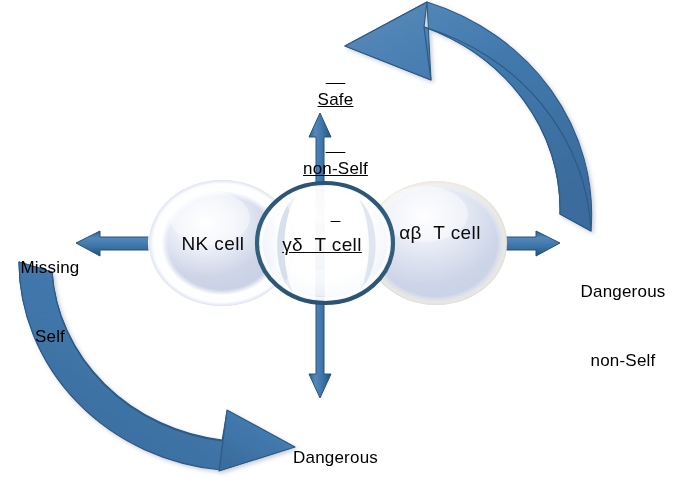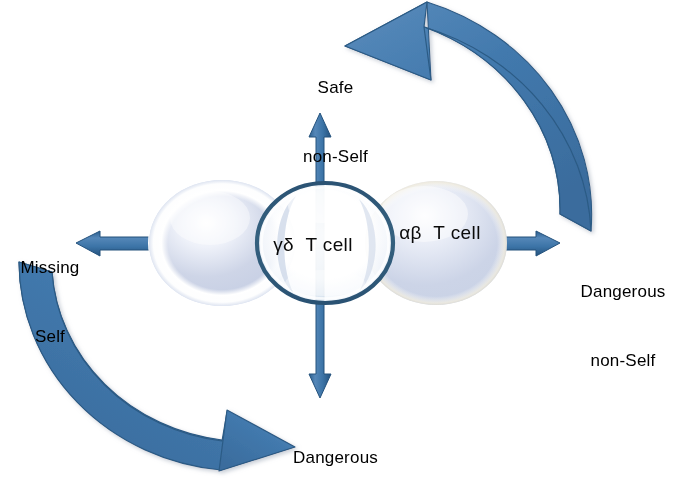--- a/index.html
+++ b/index.html
@@ -37,27 +37,27 @@
   .cell-label {
     position: absolute;
     color: #0a0a0a;
     font-family: "Liberation Sans", sans-serif;
     font-size: 19px;
     line-height: 22px;
     white-space: pre;
     letter-spacing: 0.4px;
     text-align: center;
   }
-  #label-safe       { left: 248px; top: 30px;  width: 175px; }
+  #label-safe       { left: 248px; top: 42px;  width: 175px; text-decoration: underline; }
   #label-missing    { left: -4px;  top: 210px; width: 108px; }
   #label-dangerous  { left: 566px; top: 234px; width: 114px; }
   #label-distressed { left: 248px; top: 400px; width: 175px; }
 
   #label-nk    { left: 158px; top: 233px; width: 110px; }
-  #label-gd    { left: 252px; top: 234px; width: 122px; }
+  #label-gd    { left: 261px; top: 234px; width: 122px; text-decoration: underline; }
   #label-ab    { left: 381px; top: 222px; width: 118px; }
 </style>
 </head>
 <body>
 
 <div id="canvas">
 
   <svg id="figure-svg" viewBox="0 0 676 488" xmlns="http://www.w3.org/2000/svg">
     <defs>
 
@@ -268,18 +268,19 @@
   <div class="label" id="label-dangerous">
     <div>Dangerous</div>
     <div>non-Self</div>
   </div>
 
   <div class="label" id="label-distressed">
     <div>Dangerous</div>
     
   </div>
 
+  <div class="cell-label" id="label-nk">NK cell</div>
 
   <div class="cell-label" id="label-gd">γδ  T cell</div>
 
   <div class="cell-label" id="label-ab">αβ  T cell</div>
 
 </div>
 
 </body></html>

